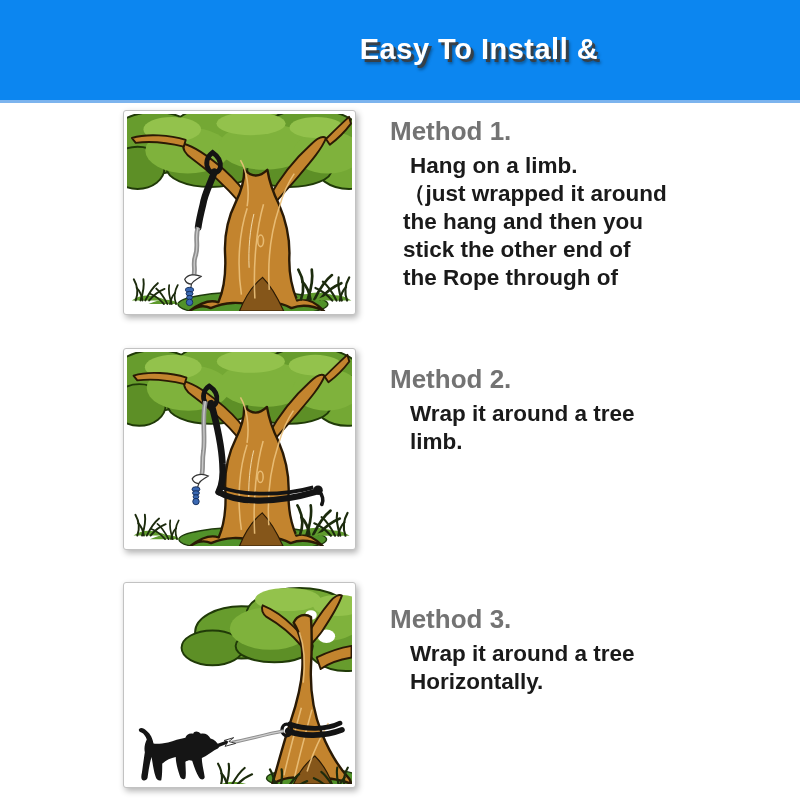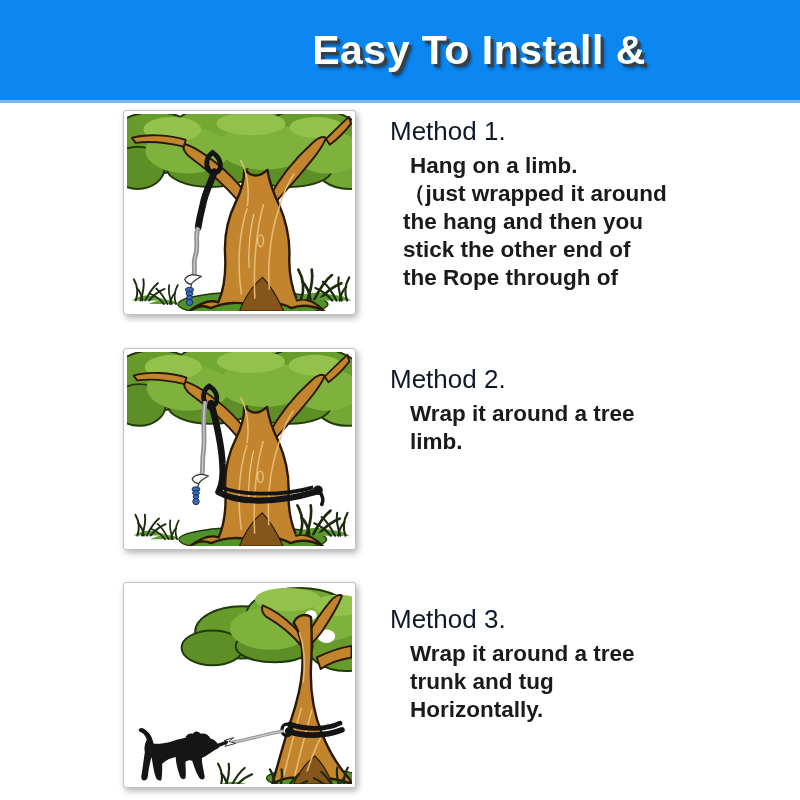--- a/index.html
+++ b/index.html
@@ -10,41 +10,41 @@
   }
   
   .header{
     position:absolute;top:0;left:0;width:800px;height:103px;
     background:#0c86f0;
     border-bottom:3px solid #7cb4ee;box-sizing:border-box;
     display:flex;flex-direction:column;justify-content:center;align-items:center;
     padding-left:158px;
   }
   .header .t{
-    font-size:41px;font-weight:bold;color:#ffffff;line-height:1.14;
+    font-size:29px;font-weight:bold;color:#ffffff;line-height:1.14;
     letter-spacing:.5px;white-space:nowrap;
     text-shadow:3px 3px 0 rgba(60,60,60,.9),4px 5px 3px rgba(0,0,0,.35);
   }
   
   .panel{
     position:absolute;left:123px;width:233px;background:#fff;
     border:1px solid #c2c2c2;border-radius:3px;
     box-shadow:2px 3px 6px rgba(0,0,0,.3);
     padding:3px;box-sizing:border-box;
   }
   #panel1{top:110px;height:205px}
   #panel2{top:348px;height:202px}
   #panel3{top:582px;height:206px}
   .panel svg{width:100%;height:100%;display:block}
   
   .mblock{position:absolute;left:390px;width:400px}
   #m1{top:116px}
   #m2{top:364px}
   #m3{top:604px}
-  .mtitle{font-size:26px;font-weight:normal;color:#0f172a;margin:0 0 6px 0;line-height:30px}
+  .mtitle{font-size:26px;font-weight:bold;color:#737373;margin:0 0 6px 0;line-height:30px}
   .mline{font-size:22.5px;font-weight:bold;color:#1a1a1a;line-height:28px;padding-left:13px;white-space:nowrap}
   .mline.indent{padding-left:20px}
 </style>
 </head>
 <body>
 
 <svg width="0" height="0" style="position:absolute" aria-hidden="true">
   <defs>
     <g id="tuftA">
       <path d="M-4,22 Q10,12 32,22 Z" fill="#5f9b2d" stroke="none"></path>
@@ -229,15 +229,14 @@
 
 <div class="mblock" id="m2">
   <div class="mtitle">Method 2.</div>
   <div class="mline indent">Wrap it around a tree</div>
   <div class="mline indent">limb.</div>
 </div>
 
 <div class="mblock" id="m3">
   <div class="mtitle">Method 3.</div>
   <div class="mline indent">Wrap it around a tree</div>
-  <div class="mline indent">trunk and tug</div>
   <div class="mline indent">Horizontally.</div>
 </div>
 
 </body></html>

